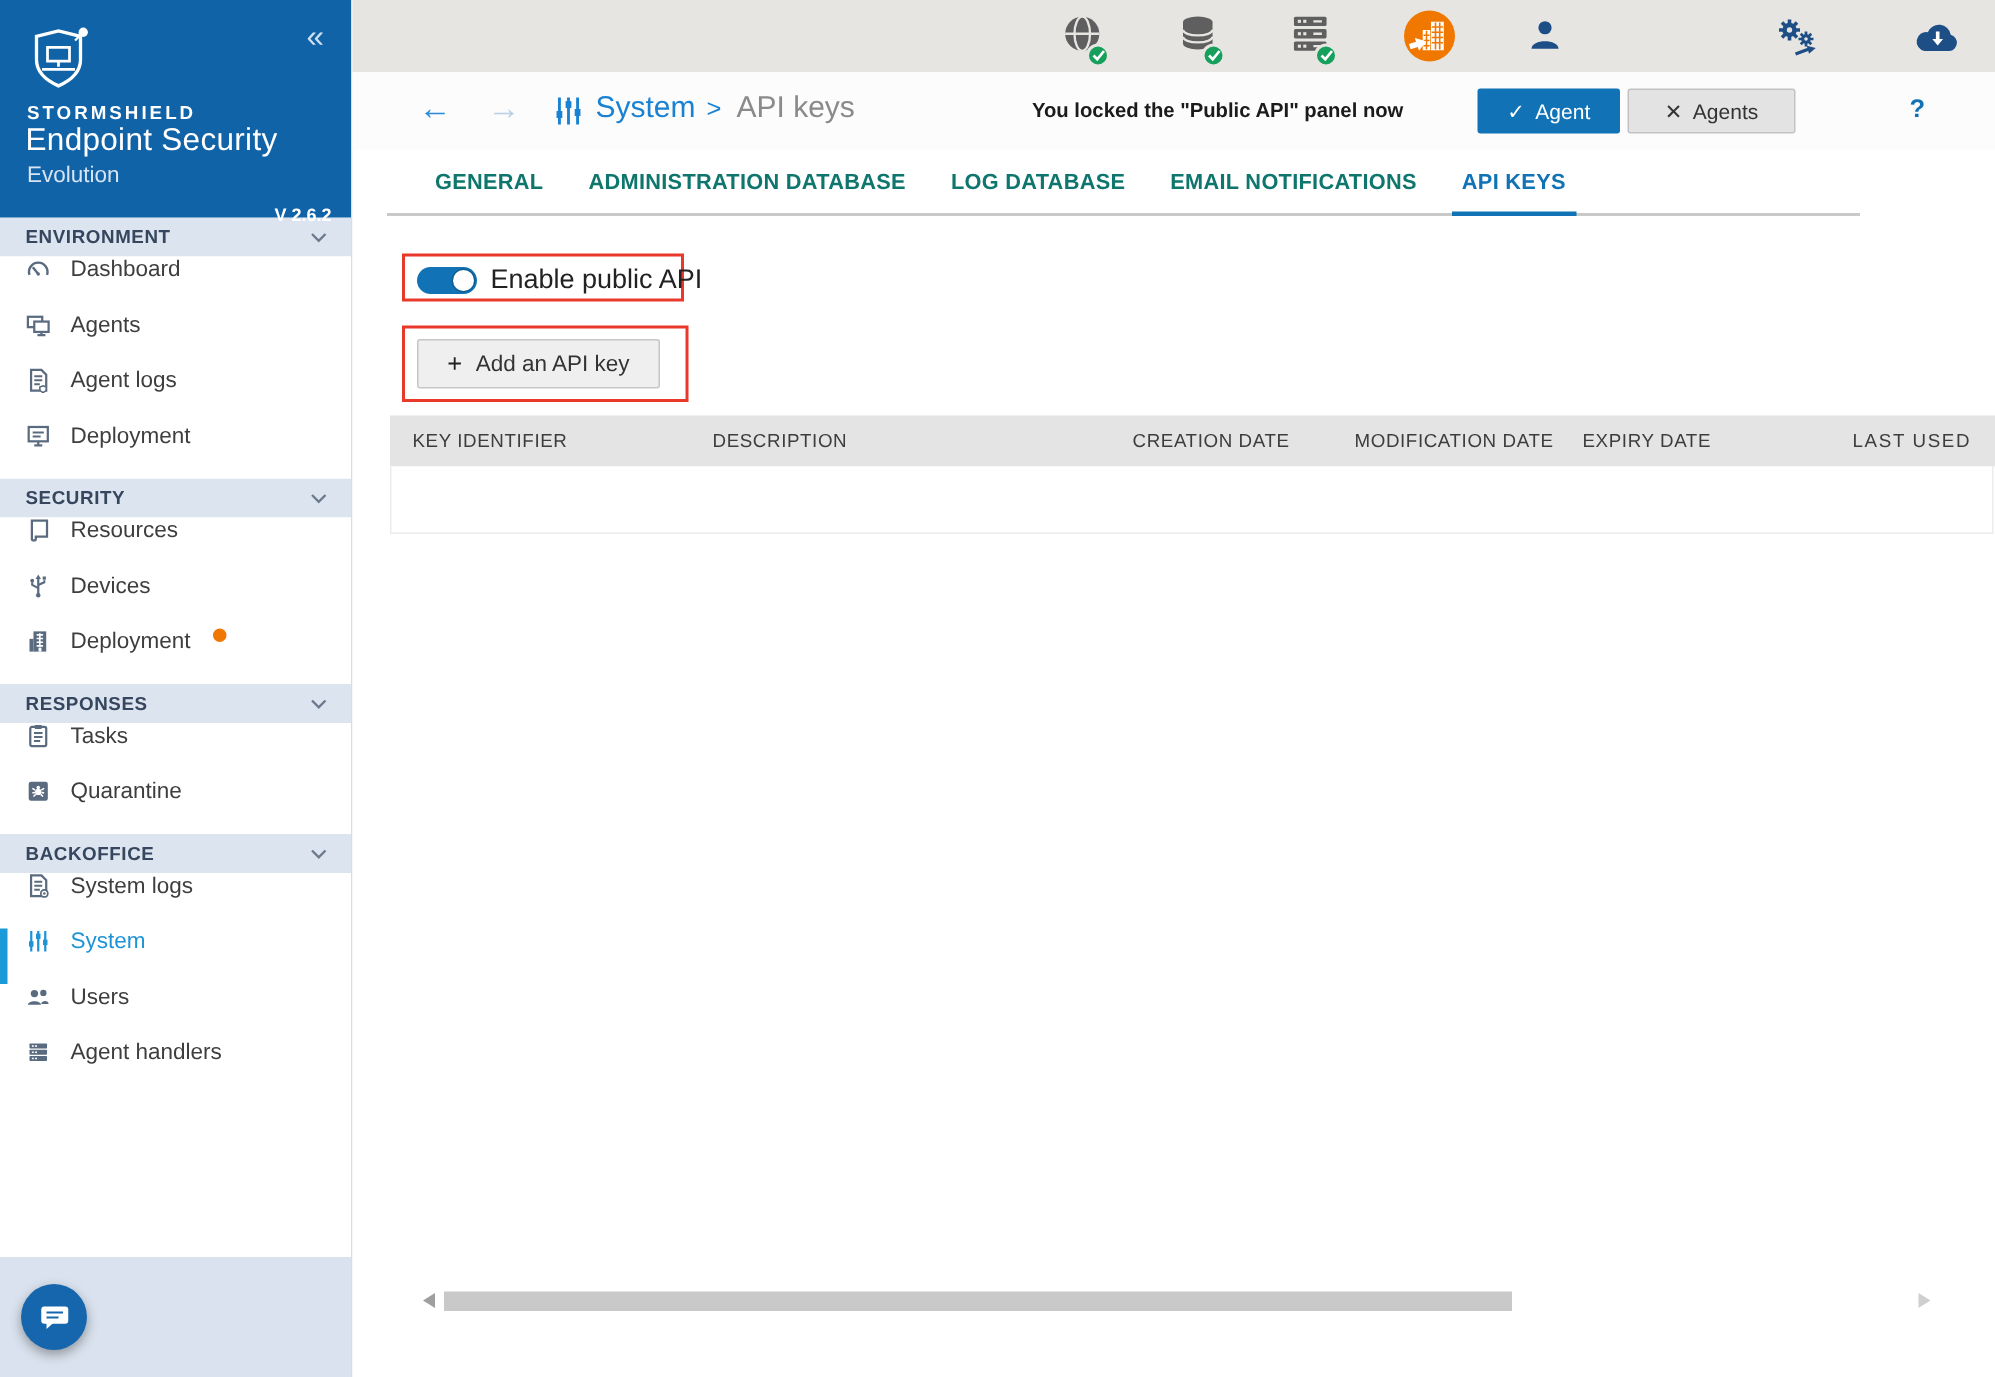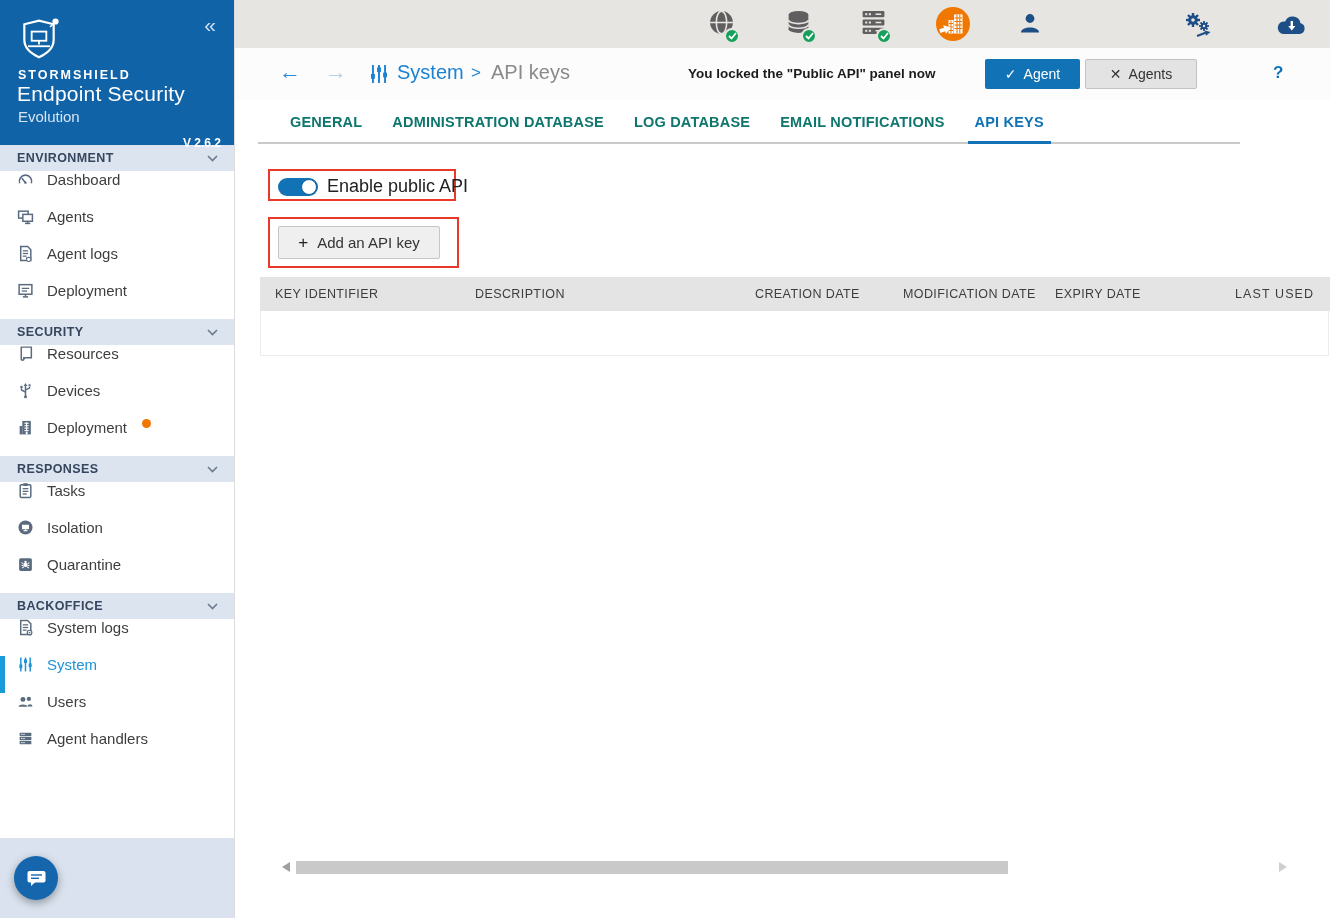--- a/index.html
+++ b/index.html
@@ -205,29 +205,20 @@
           <rect x="3" y="2.5" width="10" height="12" rx="1" fill="none" stroke="currentColor" stroke-width="1.4"></rect>
           <rect x="5.8" y="1.2" width="4.4" height="2.6" rx=".5" fill="currentColor"></rect>
           <line x1="5.3" y1="6.3" x2="10.7" y2="6.3" stroke="currentColor" stroke-width="1.2"></line>
           <line x1="5.3" y1="8.8" x2="10.7" y2="8.8" stroke="currentColor" stroke-width="1.2"></line>
           <line x1="5.3" y1="11.3" x2="9.2" y2="11.3" stroke="currentColor" stroke-width="1.2"></line>
         </svg>
       <span>Tasks</span>
     </div>
     <div class="sb-item">
       <svg width="17" height="17" viewBox="0 0 16 16">
-          <circle cx="8" cy="8" r="6.6" fill="currentColor"></circle>
-          <rect x="4.7" y="5.4" width="6.6" height="4.2" fill="#fff"></rect>
-          <line x1="8" y1="9.6" x2="8" y2="10.8" stroke="#fff" stroke-width="1.1"></line>
-          <line x1="6.2" y1="11" x2="9.8" y2="11" stroke="#fff" stroke-width="1.1"></line>
-        </svg>
-      <span>Isolation</span>
-    </div>
-    <div class="sb-item">
-      <svg width="17" height="17" viewBox="0 0 16 16">
           <rect x="2" y="2" width="12" height="12" rx="1.5" fill="currentColor"></rect>
           <circle cx="8" cy="8.4" r="2" fill="#fff"></circle>
           <circle cx="8" cy="5.6" r="1.1" fill="#fff"></circle>
           <g stroke="#fff" stroke-width="1">
             <line x1="6" y1="7.2" x2="4.3" y2="6.2"></line>
             <line x1="6" y1="8.8" x2="4.3" y2="9"></line>
             <line x1="6.4" y1="10" x2="5" y2="11.3"></line>
             <line x1="10" y1="7.2" x2="11.7" y2="6.2"></line>
             <line x1="10" y1="8.8" x2="11.7" y2="9"></line>
             <line x1="9.6" y1="10" x2="11" y2="11.3"></line>

